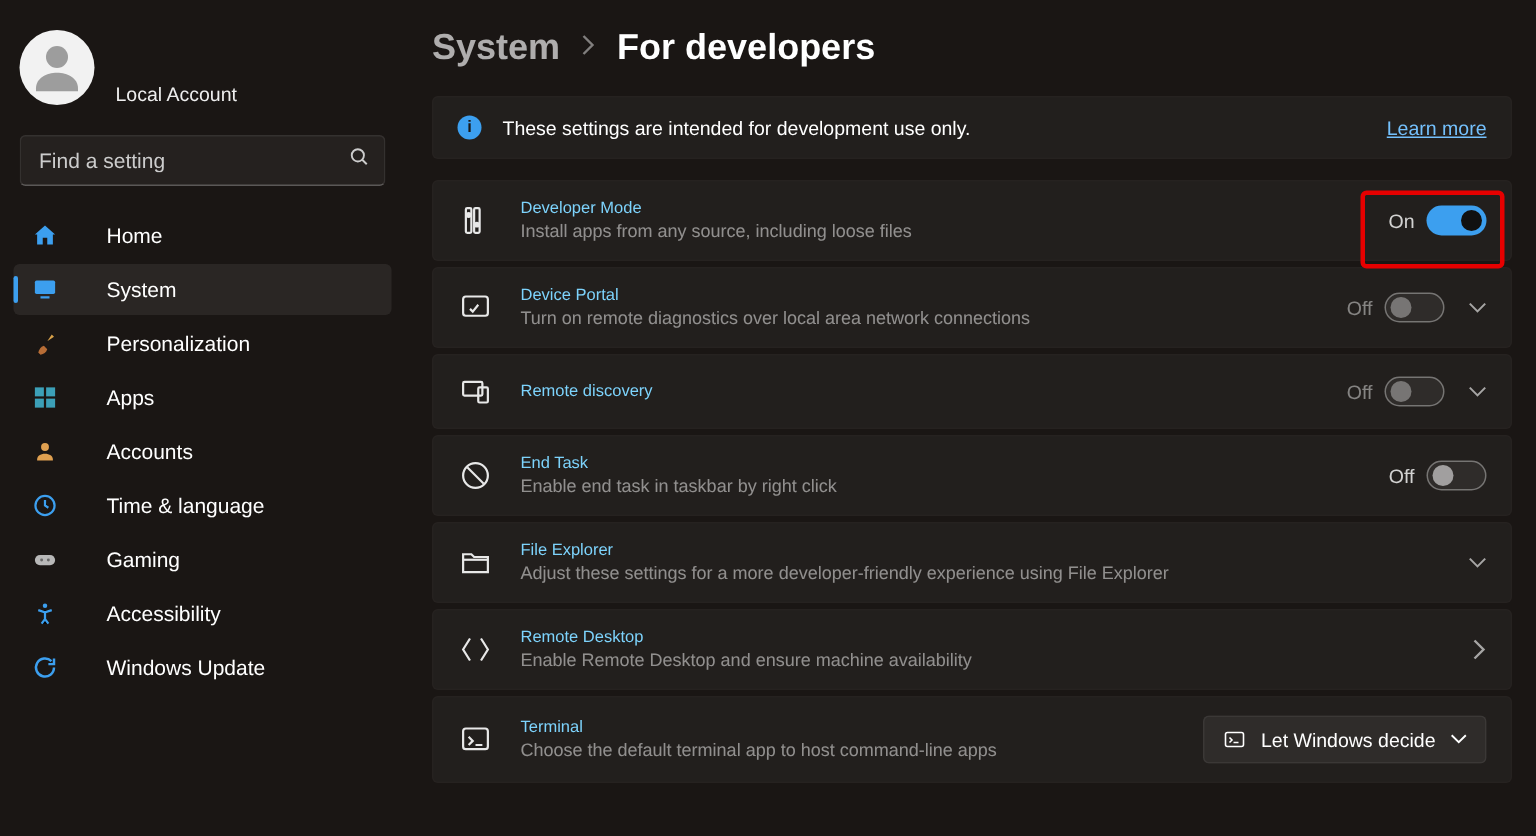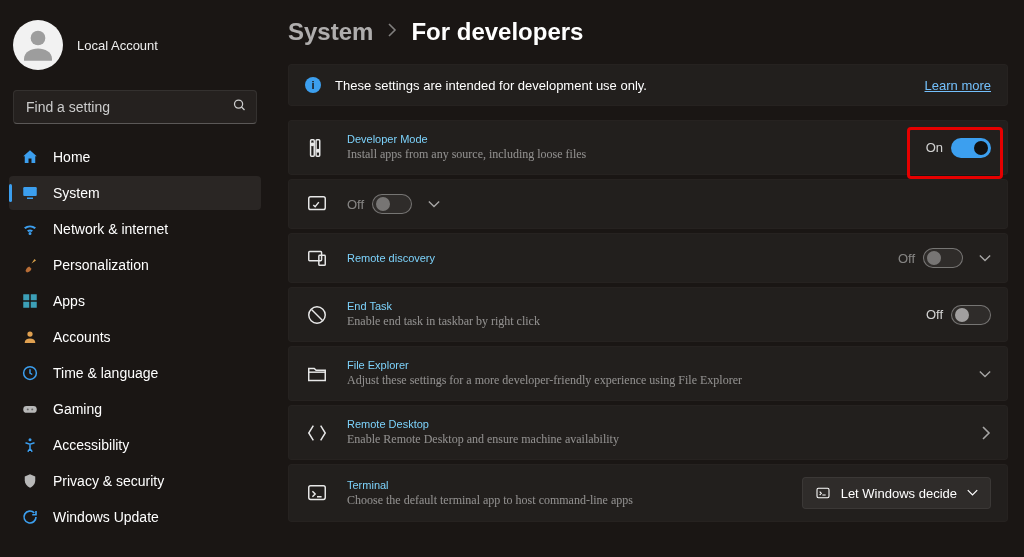--- a/index.html
+++ b/index.html
@@ -12,21 +12,21 @@
       overflow: hidden;
       display: flex;
     }
     .sidebar {
       width: 270px;
       flex-shrink: 0;
       padding: 10px 5px;
     }
     .account-row {
       display: flex;
-      align-items: center;
+      align-items: flex-end;
       gap: 14px;
       padding: 10px 8px;
       margin-bottom: 10px;
     }
     .avatar {
       width: 50px; height: 50px; border-radius: 50%;
       background: #f2f2f2;
       display: flex; align-items: center; justify-content: center;
       flex-shrink: 0;
     }
@@ -46,21 +46,21 @@
       color: #ccc;
       font-size: 14px;
     }
     .search-input::placeholder { color: #ccc; }
     .search-icon-pos {
       position: absolute; right: 10px; top: 50%; transform: translateY(-50%);
       color: #ccc;
     }
     .nav-list { list-style: none; padding: 0 4px; }
     .nav-item {
-      display: flex; align-items: center; gap: 14px;
+      display: flex; align-items: center; gap: 32px;
       padding: 8px 12px;
       border-radius: 4px;
       font-size: 14px;
       cursor: pointer;
       position: relative;
       margin-bottom: 2px;
     }
     .nav-item.active {
       background: rgba(255,255,255,0.07);
     }
@@ -120,21 +120,21 @@
       position:absolute;
       right: 4px; top: 6px;
       width: 90px; height: 46px;
       border: 3px solid #E60000;
       border-radius: 4px;
       pointer-events: none;
     }
     .card-icon { width: 24px; height: 24px; display:flex; align-items:center; justify-content:center; flex-shrink:0; color:#e8e8e8; }
     .card-text { flex: 1; }
     .card-title { font-size: 11px; color: #7dd3fc; }
-    .card-sub { font-size: 12px; color: rgba(255,255,255,0.5); margin-top: 2px; font-family: Liberation Serif, serif; }
+    .card-sub { font-size: 12px; color: rgba(255,255,255,0.5); margin-top: 2px; }
     .card-tail { display: flex; align-items: center; gap: 8px; color: rgba(255,255,255,0.8); }
     .toggle {
       width: 40px; height: 20px; border-radius: 10px;
       position: relative;
       flex-shrink: 0;
     }
     .toggle.on { background: #3C9FEF; }
     .toggle.on::after {
       content:""; position:absolute; right:3px; top:3px;
       width: 14px; height:14px; border-radius:50%; background:#111;
@@ -205,28 +205,20 @@
           <svg viewBox="0 0 24 24" width="18" height="18">
             <rect x="3" y="4" width="18" height="12" rx="1.5" fill="#3C9FEF"></rect>
             <rect x="8" y="18" width="8" height="2" fill="#3C9FEF"></rect>
           </svg>
         </span>
       <span>System</span>
     </li>
     <li class="nav-item">
       <span class="nav-icon">
           <svg viewBox="0 0 24 24" width="18" height="18">
-            <path fill="#3C9FEF" d="M12 20a2 2 0 100-4 2 2 0 000 4zm-4-6a7 7 0 018 0l-2 2a4 4 0 00-4 0zm-4-4a13 13 0 0116 0l-2 2a10 10 0 00-12 0z"></path>
-          </svg>
-        </span>
-      <span>Network &amp; internet</span>
-    </li>
-    <li class="nav-item">
-      <span class="nav-icon">
-          <svg viewBox="0 0 24 24" width="18" height="18">
             <path fill="#D9A24A" d="M14 10l4-6 2 2-6 4z"></path>
             <path fill="#b86d36" d="M6 20c1-3 2-5 5-6l3 3c-1 3-3 4-6 5z"></path>
           </svg>
         </span>
       <span>Personalization</span>
     </li>
     <li class="nav-item">
       <span class="nav-icon">
           <svg viewBox="0 0 24 24" width="18" height="18">
             <rect x="3" y="3" width="8" height="8" fill="#3CA0B8"></rect>
@@ -266,28 +258,20 @@
       <span>Gaming</span>
     </li>
     <li class="nav-item">
       <span class="nav-icon">
           <svg viewBox="0 0 24 24" width="18" height="18">
             <circle cx="12" cy="5" r="2" fill="#3C9FEF"></circle>
             <path stroke="#3C9FEF" stroke-width="2" d="M6 9l6 2 6-2M12 11v6m-3 4l3-4 3 4"></path>
           </svg>
         </span>
       <span>Accessibility</span>
-    </li>
-    <li class="nav-item">
-      <span class="nav-icon">
-          <svg viewBox="0 0 24 24" width="18" height="18">
-            <path fill="#b8b8b8" d="M12 3l7 3v5c0 5-3 8-7 10-4-2-7-5-7-10V6z"></path>
-          </svg>
-        </span>
-      <span>Privacy &amp; security</span>
     </li>
     <li class="nav-item">
       <span class="nav-icon">
           <svg viewBox="0 0 24 24" width="18" height="18">
             <path fill="none" stroke="#3C9FEF" stroke-width="2.2" d="M20 12a8 8 0 11-2.3-5.6M20 4v5h-5"></path>
           </svg>
         </span>
       <span>Windows Update</span>
     </li>
   </ul>
@@ -329,20 +313,24 @@
     </div>
   </div>
 
   <div class="card">
     <span class="card-icon">
       <svg width="22" height="22" viewBox="0 0 24 24" fill="none" stroke="currentColor" stroke-width="1.6">
           <rect x="3" y="4" width="18" height="14" rx="2"></rect>
           <path d="M8 13l2 2 4-5"></path>
         </svg>
     </span>
+    <div class="card-text">
+      <div class="card-title">Device Portal</div>
+      <div class="card-sub">Turn on remote diagnostics over local area network connections</div>
+    </div>
     <div class="card-tail">
       <span class="toggle-label muted">Off</span>
       <div class="toggle off muted"></div>
       <span class="chevron">
           <svg width="12" height="12" viewBox="0 0 14 8" fill="none" stroke="currentColor" stroke-width="1.6">
             <path d="M1 1l6 6 6-6"></path>
           </svg>
         </span>
     </div>
   </div>

